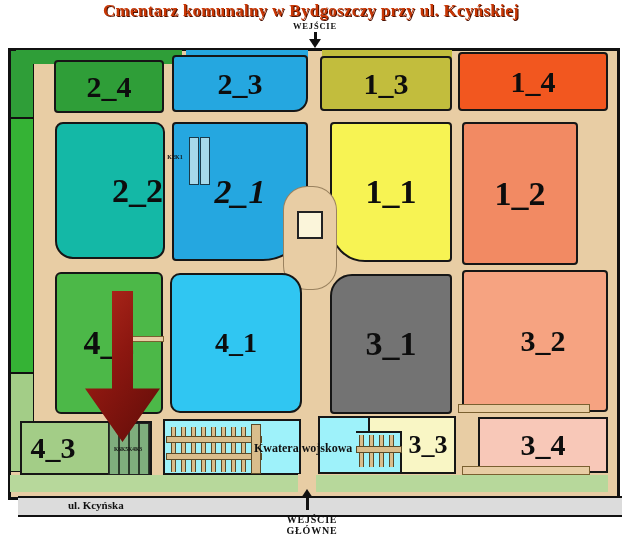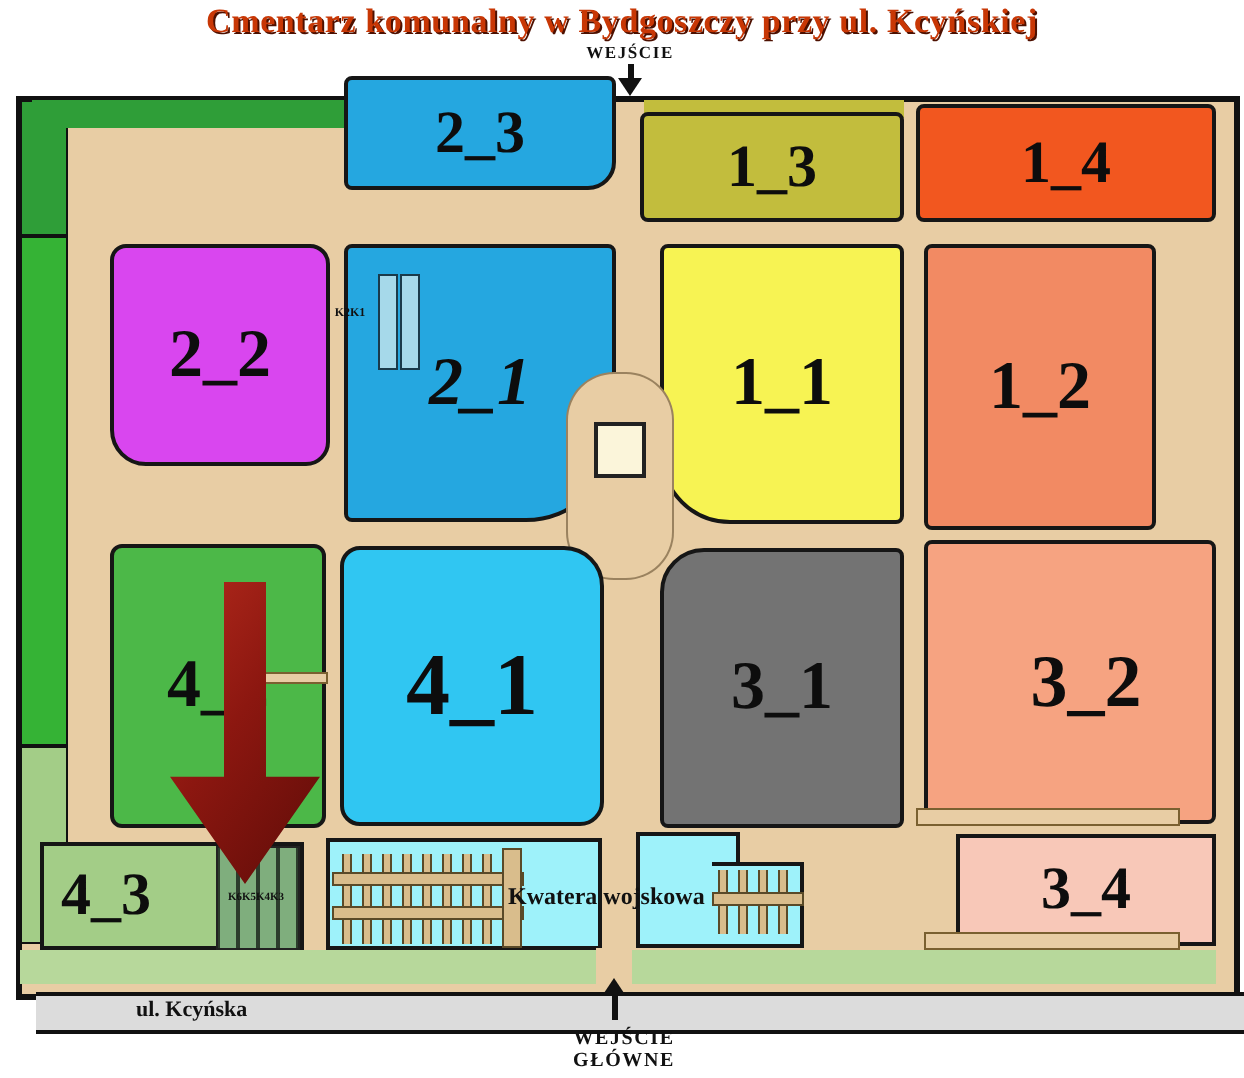--- a/index.html
+++ b/index.html
@@ -51,31 +51,34 @@
 
   <div class="map" style="background-color: rgb(232, 205, 164);"></div>
 
   <div class="abs" style="left: 10px; top: 50px; width: 24px; height: 68px; border: 1px solid rgb(17, 17, 17); background-color: rgb(47, 158, 56);"></div>
   <div class="abs" style="left: 10px; top: 118px; width: 24px; height: 255px; border: 1px solid rgb(17, 17, 17); background-color: rgb(53, 179, 53);"></div>
   <div class="abs" style="left: 10px; top: 373px; width: 24px; height: 99px; border: 1px solid rgb(17, 17, 17); background-color: rgb(163, 205, 135);"></div>
   <div class="abs" style="left: 16px; top: 50px; width: 166px; height: 14px; background-color: rgb(47, 158, 56);"></div>
   <div class="abs" style="left: 186px; top: 50px; width: 122px; height: 9px; background-color: rgb(37, 167, 224);"></div>
   <div class="abs" style="left: 322px; top: 50px; width: 130px; height: 9px; background-color: rgb(194, 189, 61);"></div>
 
-  <div class="blk" style="left: 172px; top: 38px; width: 136px; height: 57px; border-radius: 4px 4px 14px; background-color: rgb(37, 167, 224);">
+  <div class="blk" style="left: 54px; top: 60px; width: 110px; height: 53px; border-radius: 4px; background-color: rgb(47, 158, 56);">
+    <span class="lbl" style="font-size:30px;">2_4</span>
+    </div>
+  <div class="blk" style="left: 172px; top: 55px; width: 136px; height: 57px; border-radius: 4px 4px 14px; background-color: rgb(37, 167, 224);">
     <span class="lbl" style="font-size:30px;">2_3</span>
     </div>
   <div class="blk" style="left: 320px; top: 56px; width: 132px; height: 55px; border-radius: 4px; background-color: rgb(194, 189, 61);">
     <span class="lbl" style="font-size:30px;">1_3</span>
     </div>
   <div class="blk" style="left: 458px; top: 52px; width: 150px; height: 59px; border-radius: 4px; background-color: rgb(242, 87, 31);">
     <span class="lbl" style="font-size:30px;">1_4</span>
     </div>
 
-  <div class="blk" style="left: 55px; top: 122px; width: 110px; height: 111px; border-radius: 8px 10px 12px 18px; background-color: #d946ef;">
+  <div class="blk" style="left: 55px; top: 122px; width: 110px; height: 137px; border-radius: 8px 10px 12px 18px; background-color: #14b8a6; justify-content: flex-end;">
     <span class="lbl" style="font-size:34px;">2_2</span>
     </div>
   <div class="blk" style="left: 172px; top: 122px; width: 136px; height: 139px; border-radius: 4px 4px 45px; background-color: rgb(37, 167, 224);">
     <span class="lbl" style="font-size:34px;font-style:italic;">2_1</span>
     </div>
   <div class="blk" style="left: 330px; top: 122px; width: 122px; height: 140px; border-radius: 4px 4px 4px 35px; background-color: rgb(247, 243, 83);">
     <span class="lbl" style="font-size:34px;">1_1</span>
     </div>
   <div class="blk" style="left: 462px; top: 122px; width: 116px; height: 143px; border-radius: 4px; background-color: rgb(242, 138, 99);">
     <span class="lbl" style="font-size:34px;">1_2</span>
@@ -86,41 +89,44 @@
   <div class="smalllbl" style="left:158px;top:154px;width:34px;font-size:6px;letter-spacing:0;">K2K1</div>
 
   <div class="abs" style="left: 283px; top: 186px; width: 54px; height: 104px; border-radius: 24px; border: 1px solid rgba(60, 40, 10, 0.45); background-color: rgb(232, 205, 164);"></div>
   <div class="abs" style="left: 297px; top: 211px; width: 26px; height: 28px; border: 2px solid rgb(34, 34, 34); background-color: rgb(251, 245, 218);"></div>
 
   <div class="blk" style="left: 55px; top: 272px; width: 108px; height: 142px; border-radius: 6px; background-color: rgb(76, 184, 72);">
     <span class="lbl" style="font-size:34px;">4_2</span>
     </div>
   <div class="abs" style="left: 128px; top: 336px; width: 36px; height: 6px; border: 1px solid rgb(122, 96, 48); background-color: rgb(232, 205, 164);"></div>
   <div class="blk" style="left: 170px; top: 273px; width: 132px; height: 140px; border-radius: 10px 20px 12px 10px; background-color: rgb(48, 198, 242);">
-    <span class="lbl" style="font-size:44px;">4_1</span>
+    <span class="lbl" style="font-size:28px;">4_1</span>
     </div>
   <div class="blk" style="left: 330px; top: 274px; width: 122px; height: 140px; border-radius: 22px 4px 4px; background-color: #737373;">
     <span class="lbl" style="font-size:34px;">3_1</span>
     </div>
   <div class="blk" style="left: 462px; top: 270px; width: 146px; height: 142px; border-radius: 4px; background-color: rgb(246, 163, 129);">
-    <span class="lbl" style="font-size:37px;margin-left:16px;">3_2</span>
+    <span class="lbl" style="font-size:30px;margin-left:16px;">3_2</span>
     </div>
 
   <div class="blk" style="left: 20px; top: 421px; width: 132px; height: 54px; background-color: rgb(163, 205, 135);">
     <span class="lbl" style="font-size:30px;padding-right:66px;">4_3</span>
     </div>
   <div class="kstrip" style="left:108px;top:423px;width:40px;height:50px;"></div>
   <div class="smalllbl" style="left:105px;top:446px;width:46px;font-size:5.5px;letter-spacing:0;">K6K5K4K3</div>
 
   <div class="blk" style="left: 163px; top: 419px; width: 138px; height: 56px; background-color: rgb(158, 242, 250);"></div>
   <div class="grid-v" style="left:171px;top:427px;width:82px;height:45px;"></div>
   <div class="grid-h" style="left: 166px; top: 436px; width: 94px; height: 5px; background-color: rgb(217, 189, 140);"></div>
   <div class="grid-h" style="left: 166px; top: 453px; width: 94px; height: 5px; background-color: rgb(217, 189, 140);"></div>
   <div class="grid-h" style="left: 251px; top: 424px; width: 8px; height: 48px; background-color: rgb(217, 189, 140);"></div>
 
+  <div class="blk" style="left: 356px; top: 416px; width: 100px; height: 58px; background-color: rgb(249, 246, 197);">
+    <span class="lbl" style="font-size:26px;padding-left:44px;">3_3</span>
+    </div>
   <div class="blk" style="left: 318px; top: 416px; width: 52px; height: 58px; background-color: rgb(158, 242, 250);"></div>
   <div class="abs" style="left: 356px; top: 431px; width: 46px; height: 43px; border-top: 2px solid rgb(22, 22, 22); border-right: 2px solid rgb(22, 22, 22); border-bottom: 2px solid rgb(22, 22, 22); border-image: initial; border-left: none; background-color: rgb(158, 242, 250);"></div>
   <div class="grid-v" style="left:359px;top:435px;width:38px;height:32px;"></div>
   <div class="grid-h" style="left: 356px; top: 446px; width: 44px; height: 5px; background-color: rgb(217, 189, 140);"></div>
 
   <div class="smalllbl" style="left:254px;top:441px;width:112px;font-size:12px;letter-spacing:0;text-align:left;">Kwatera wojskowa</div>
 
   <div class="blk" style="left: 478px; top: 417px; width: 130px; height: 56px; background-color: rgb(248, 200, 184);">
     <span class="lbl" style="font-size:30px;">3_4</span>
     </div>

